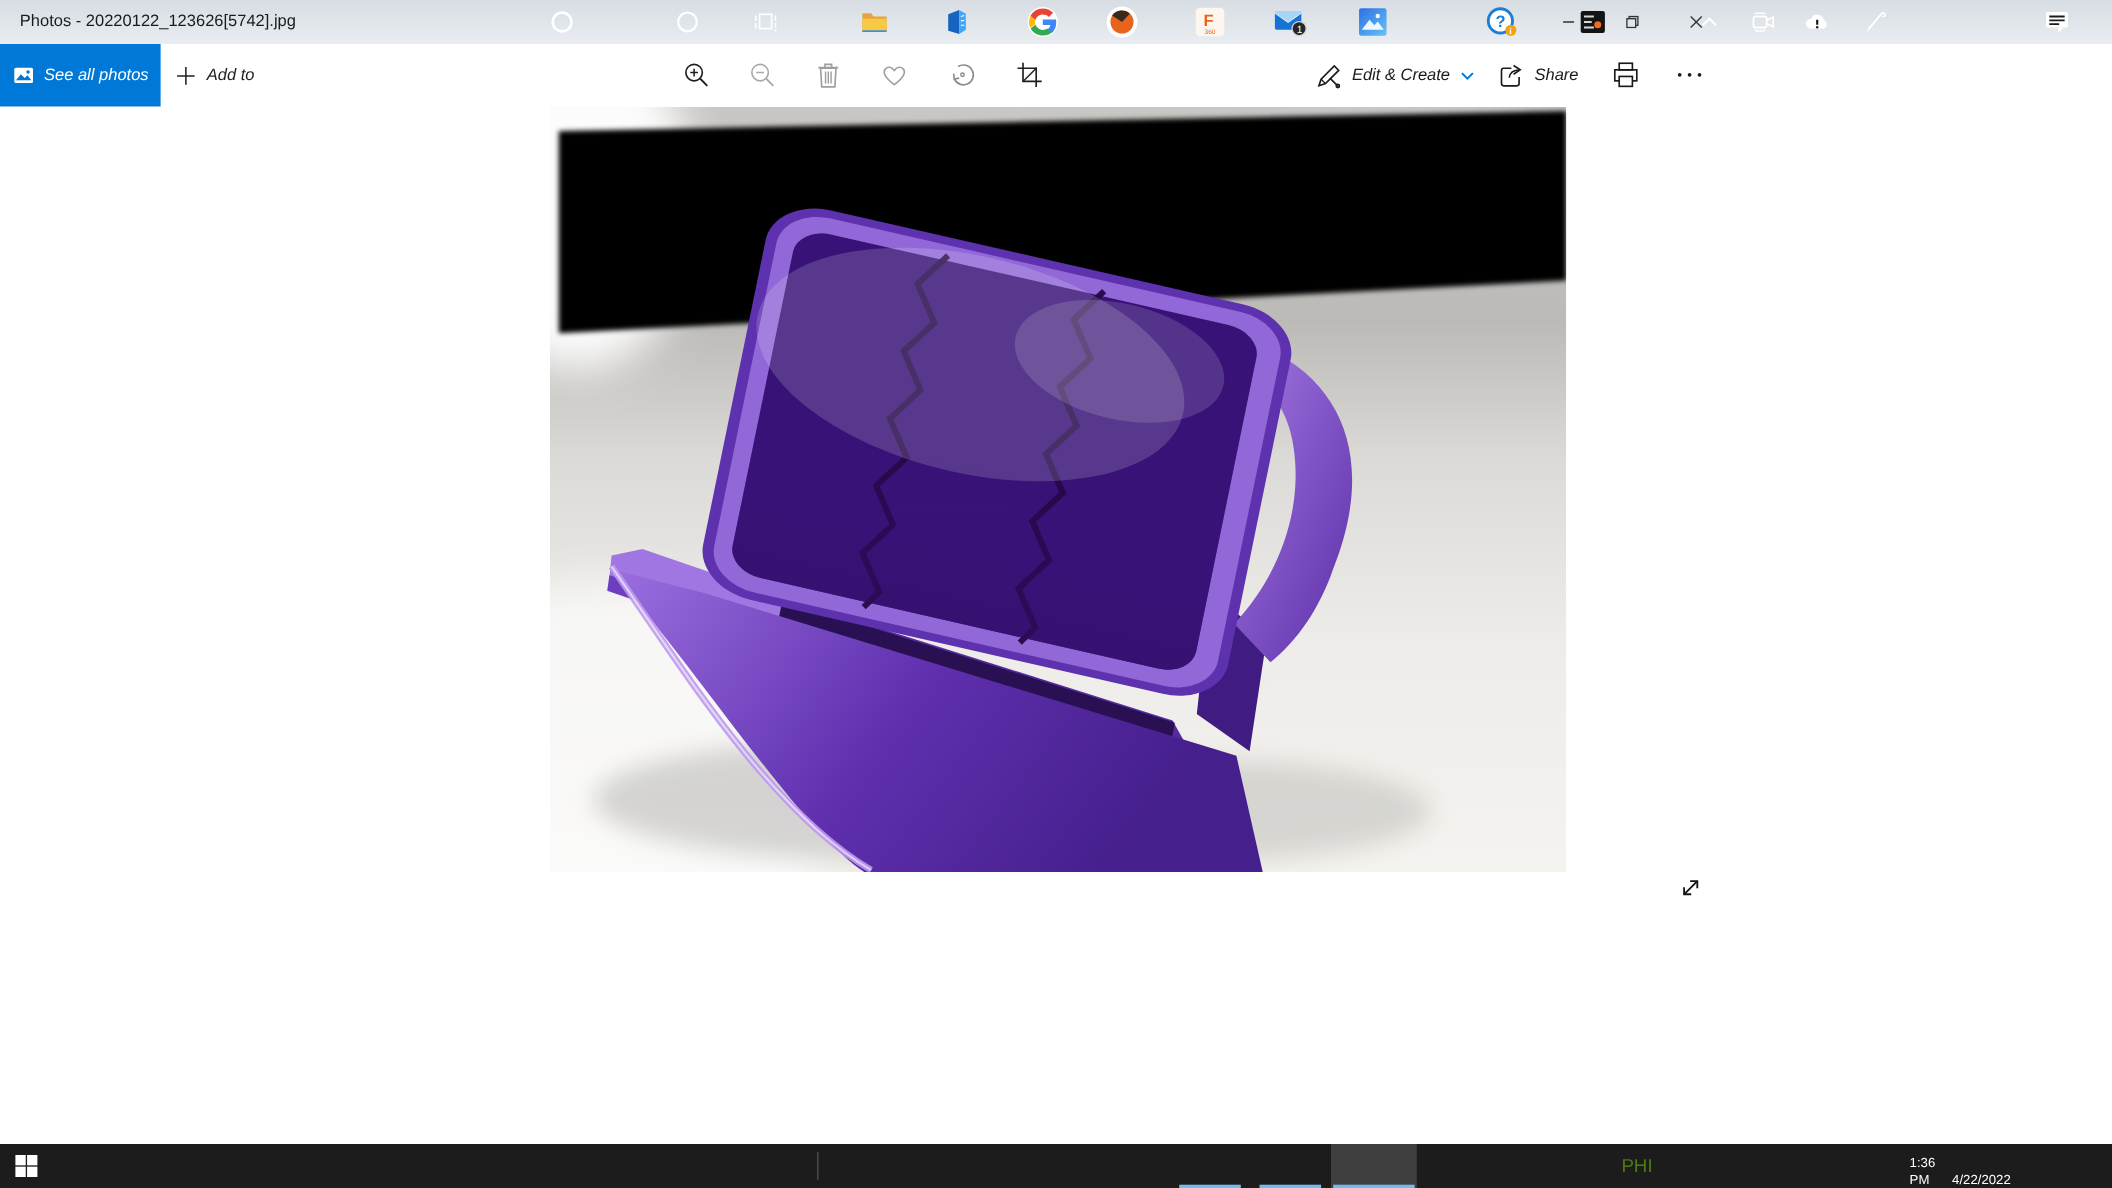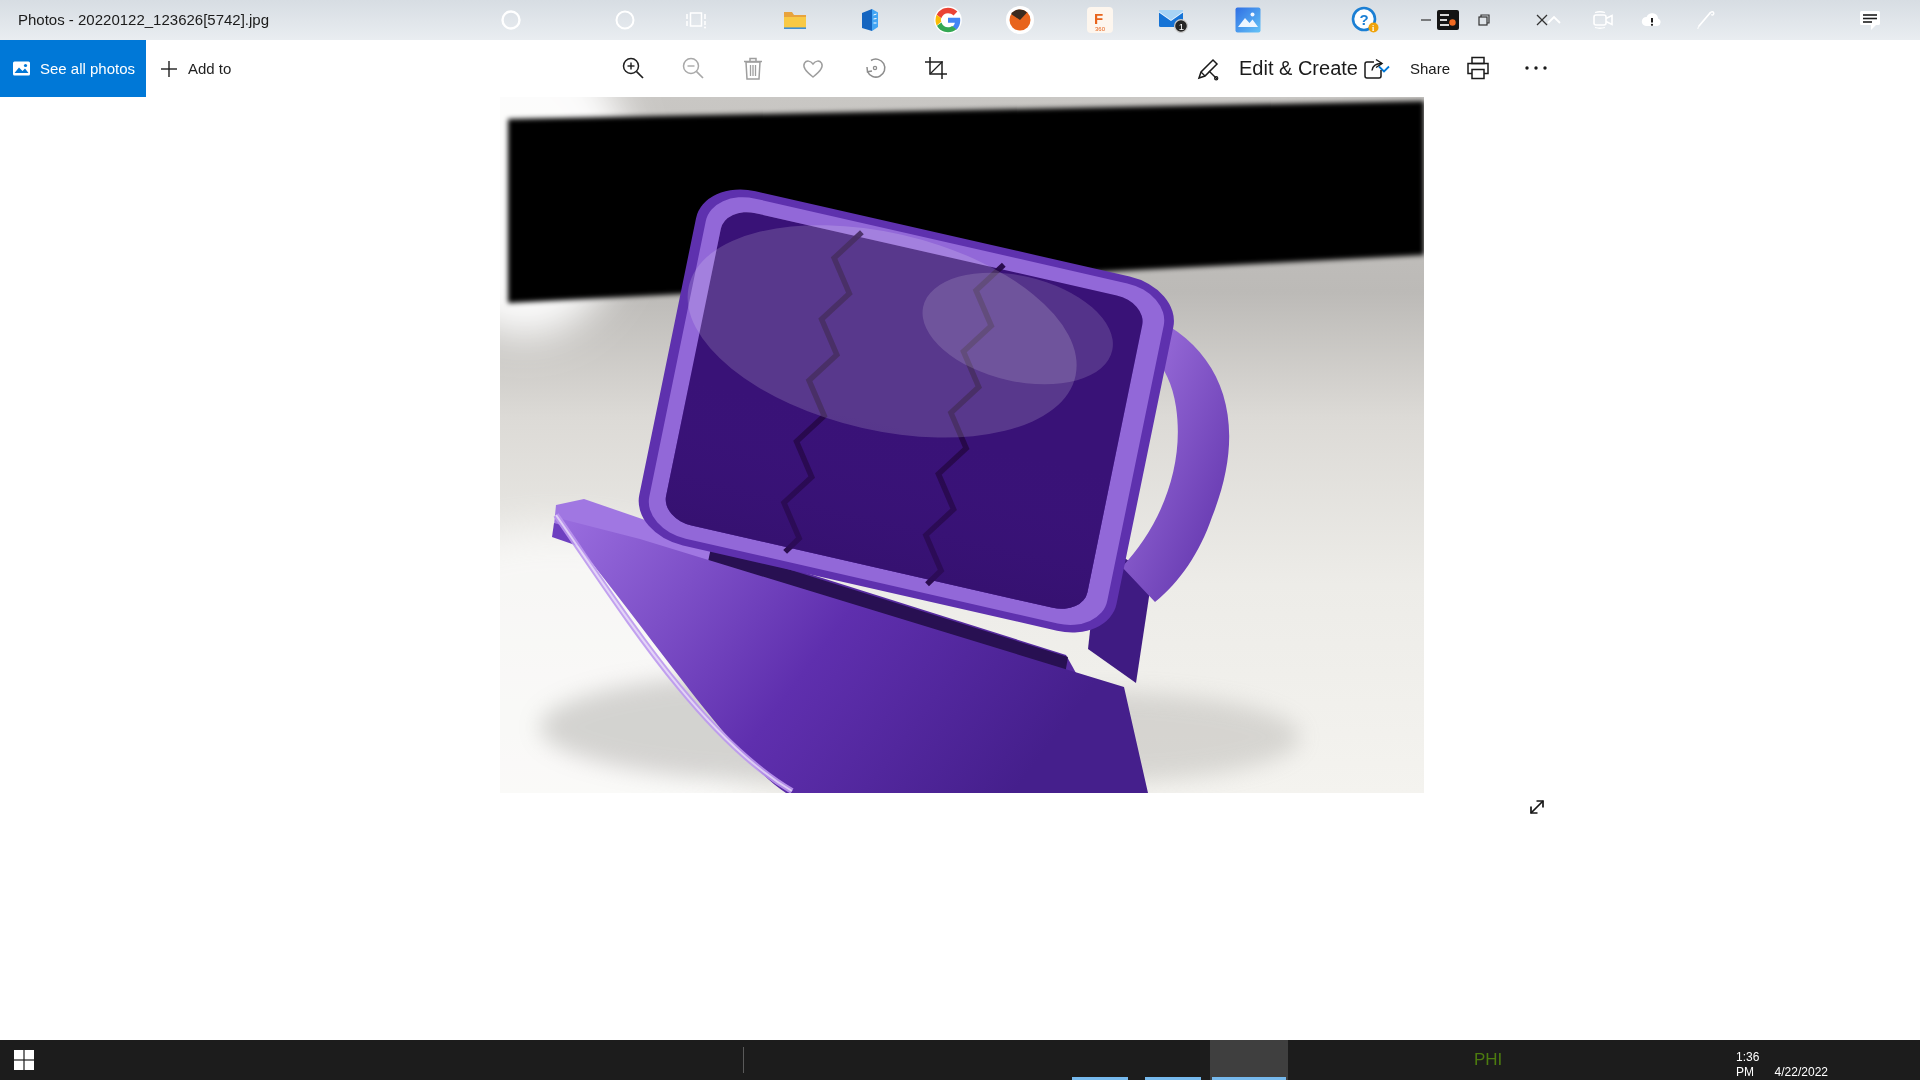--- a/index.html
+++ b/index.html
@@ -7,26 +7,26 @@
   .abs{position:absolute;}
   #app{position:relative;width:1920px;height:1080px;background:#fff;}
 
   
   #titlebar{left:0;top:0;width:1920px;height:40px;background:linear-gradient(#d7dde3,#e9edf1);}
   #title-text{left:18px;top:0;height:40px;line-height:40px;font-size:15px;color:#1b1b1b;}
   .winbtn{top:0;width:46px;height:40px;display:flex;align-items:center;justify-content:center;cursor:default;}
   .winbtn svg{display:block}
 
   
-  #commandbar{left:0;top:40px;width:1920px;height:47px;background:#ffffff;}
+  #commandbar{left:0;top:40px;width:1920px;height:47px;background:#ffffff;font-style:italic;}
   #see-all{left:0;top:0;width:146px;height:57px;background:#0078d7;color:#fff;display:flex;align-items:center;gap:9px;padding-left:12px;box-sizing:border-box;font-size:15px;}
   #add-to{left:160px;top:0;height:57px;display:flex;align-items:center;gap:10px;font-size:15px;color:#1f1f1f;text-align:center;}
   .cicon{top:8px;width:40px;height:40px;display:flex;align-items:center;justify-content:center;}
-  #edit-create{left:1196px;top:0;height:57px;display:flex;align-items:center;gap:19px;font-size:20px;color:#1a1a1a;}
-  #share-cmd{left:1362px;top:0;height:57px;display:flex;align-items:center;gap:24px;font-size:15px;color:#1a1a1a;}
+  #edit-create{left:1196px;top:0;height:57px;display:flex;align-items:center;gap:9px;font-size:15px;color:#1a1a1a;}
+  #share-cmd{left:1362px;top:0;height:57px;display:flex;align-items:center;gap:9px;font-size:15px;color:#1a1a1a;}
   #print-cmd{left:1458px;}
   #more-cmd{left:1516px;}
 
   
   #canvas{left:0;top:97px;width:1920px;height:943px;background:#fff;}
   #photo{left:500px;top:0px;width:924px;height:696px;overflow:hidden;}
   #fullscreen-btn{left:1520px;top:693px;width:34px;height:34px;display:flex;align-items:center;justify-content:center;}
 
   
   #taskbar{left:0;top:1040px;width:1920px;height:40px;background:#1c1c1c;display:flex;align-items:stretch;}

